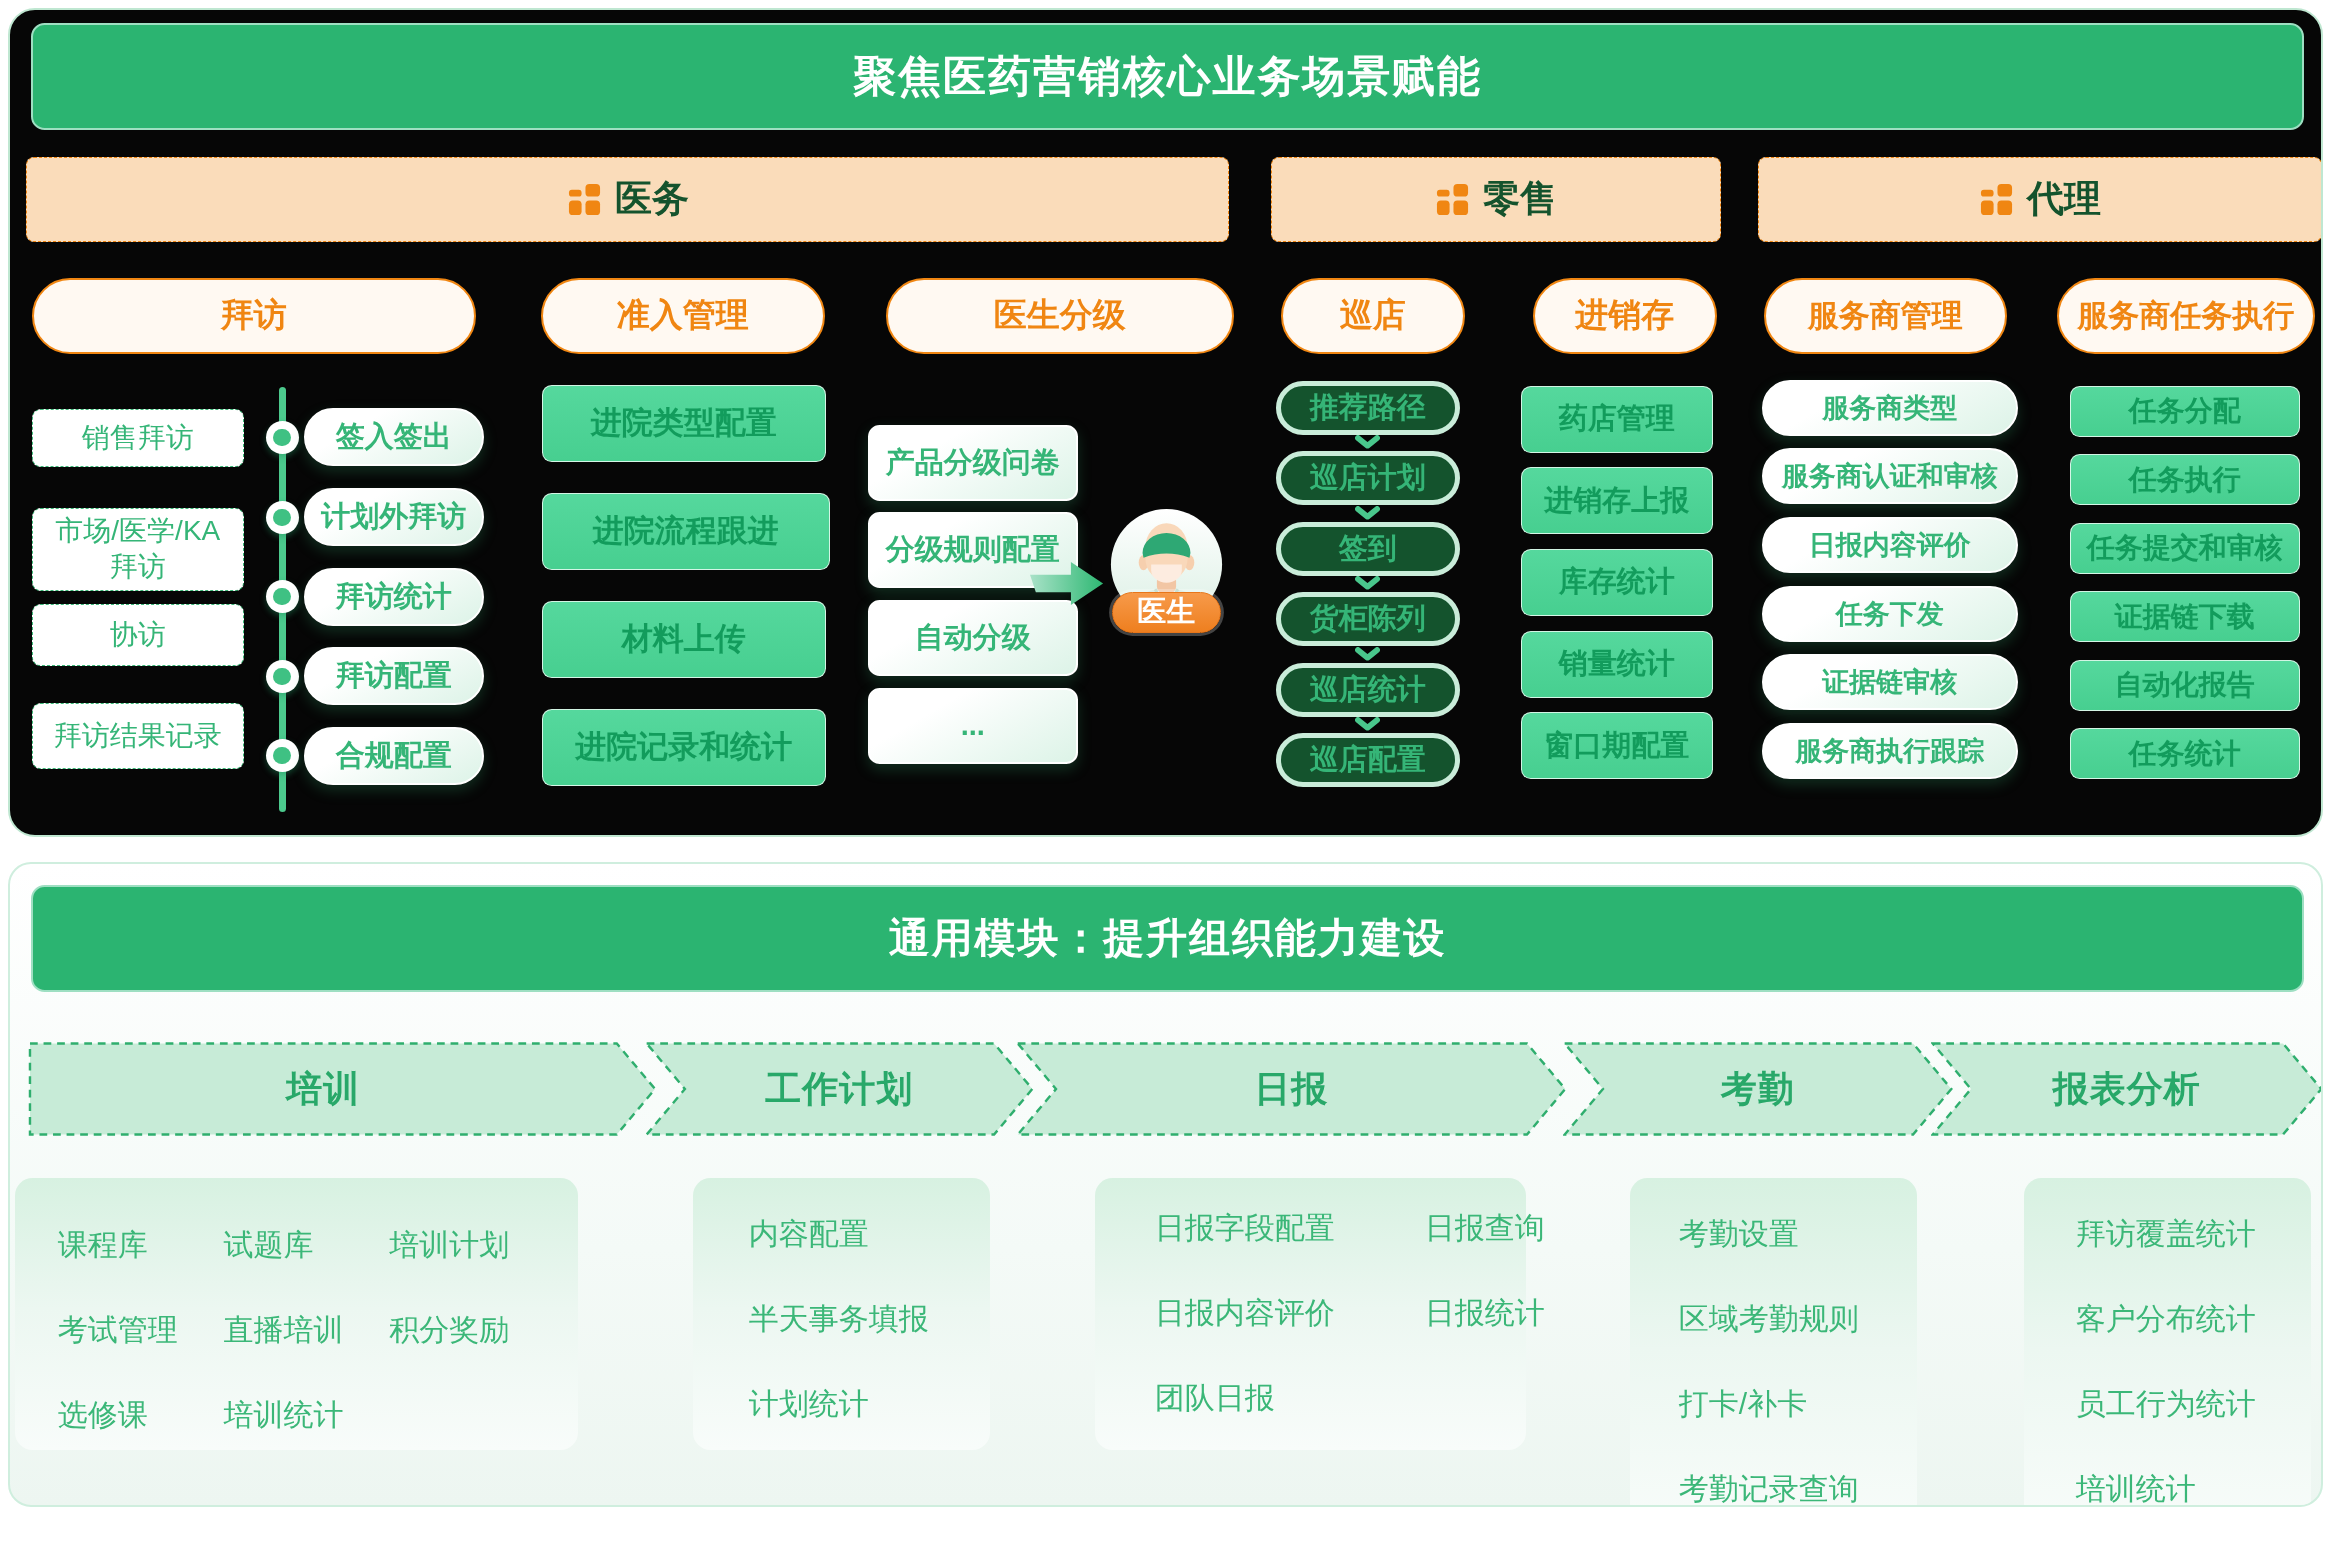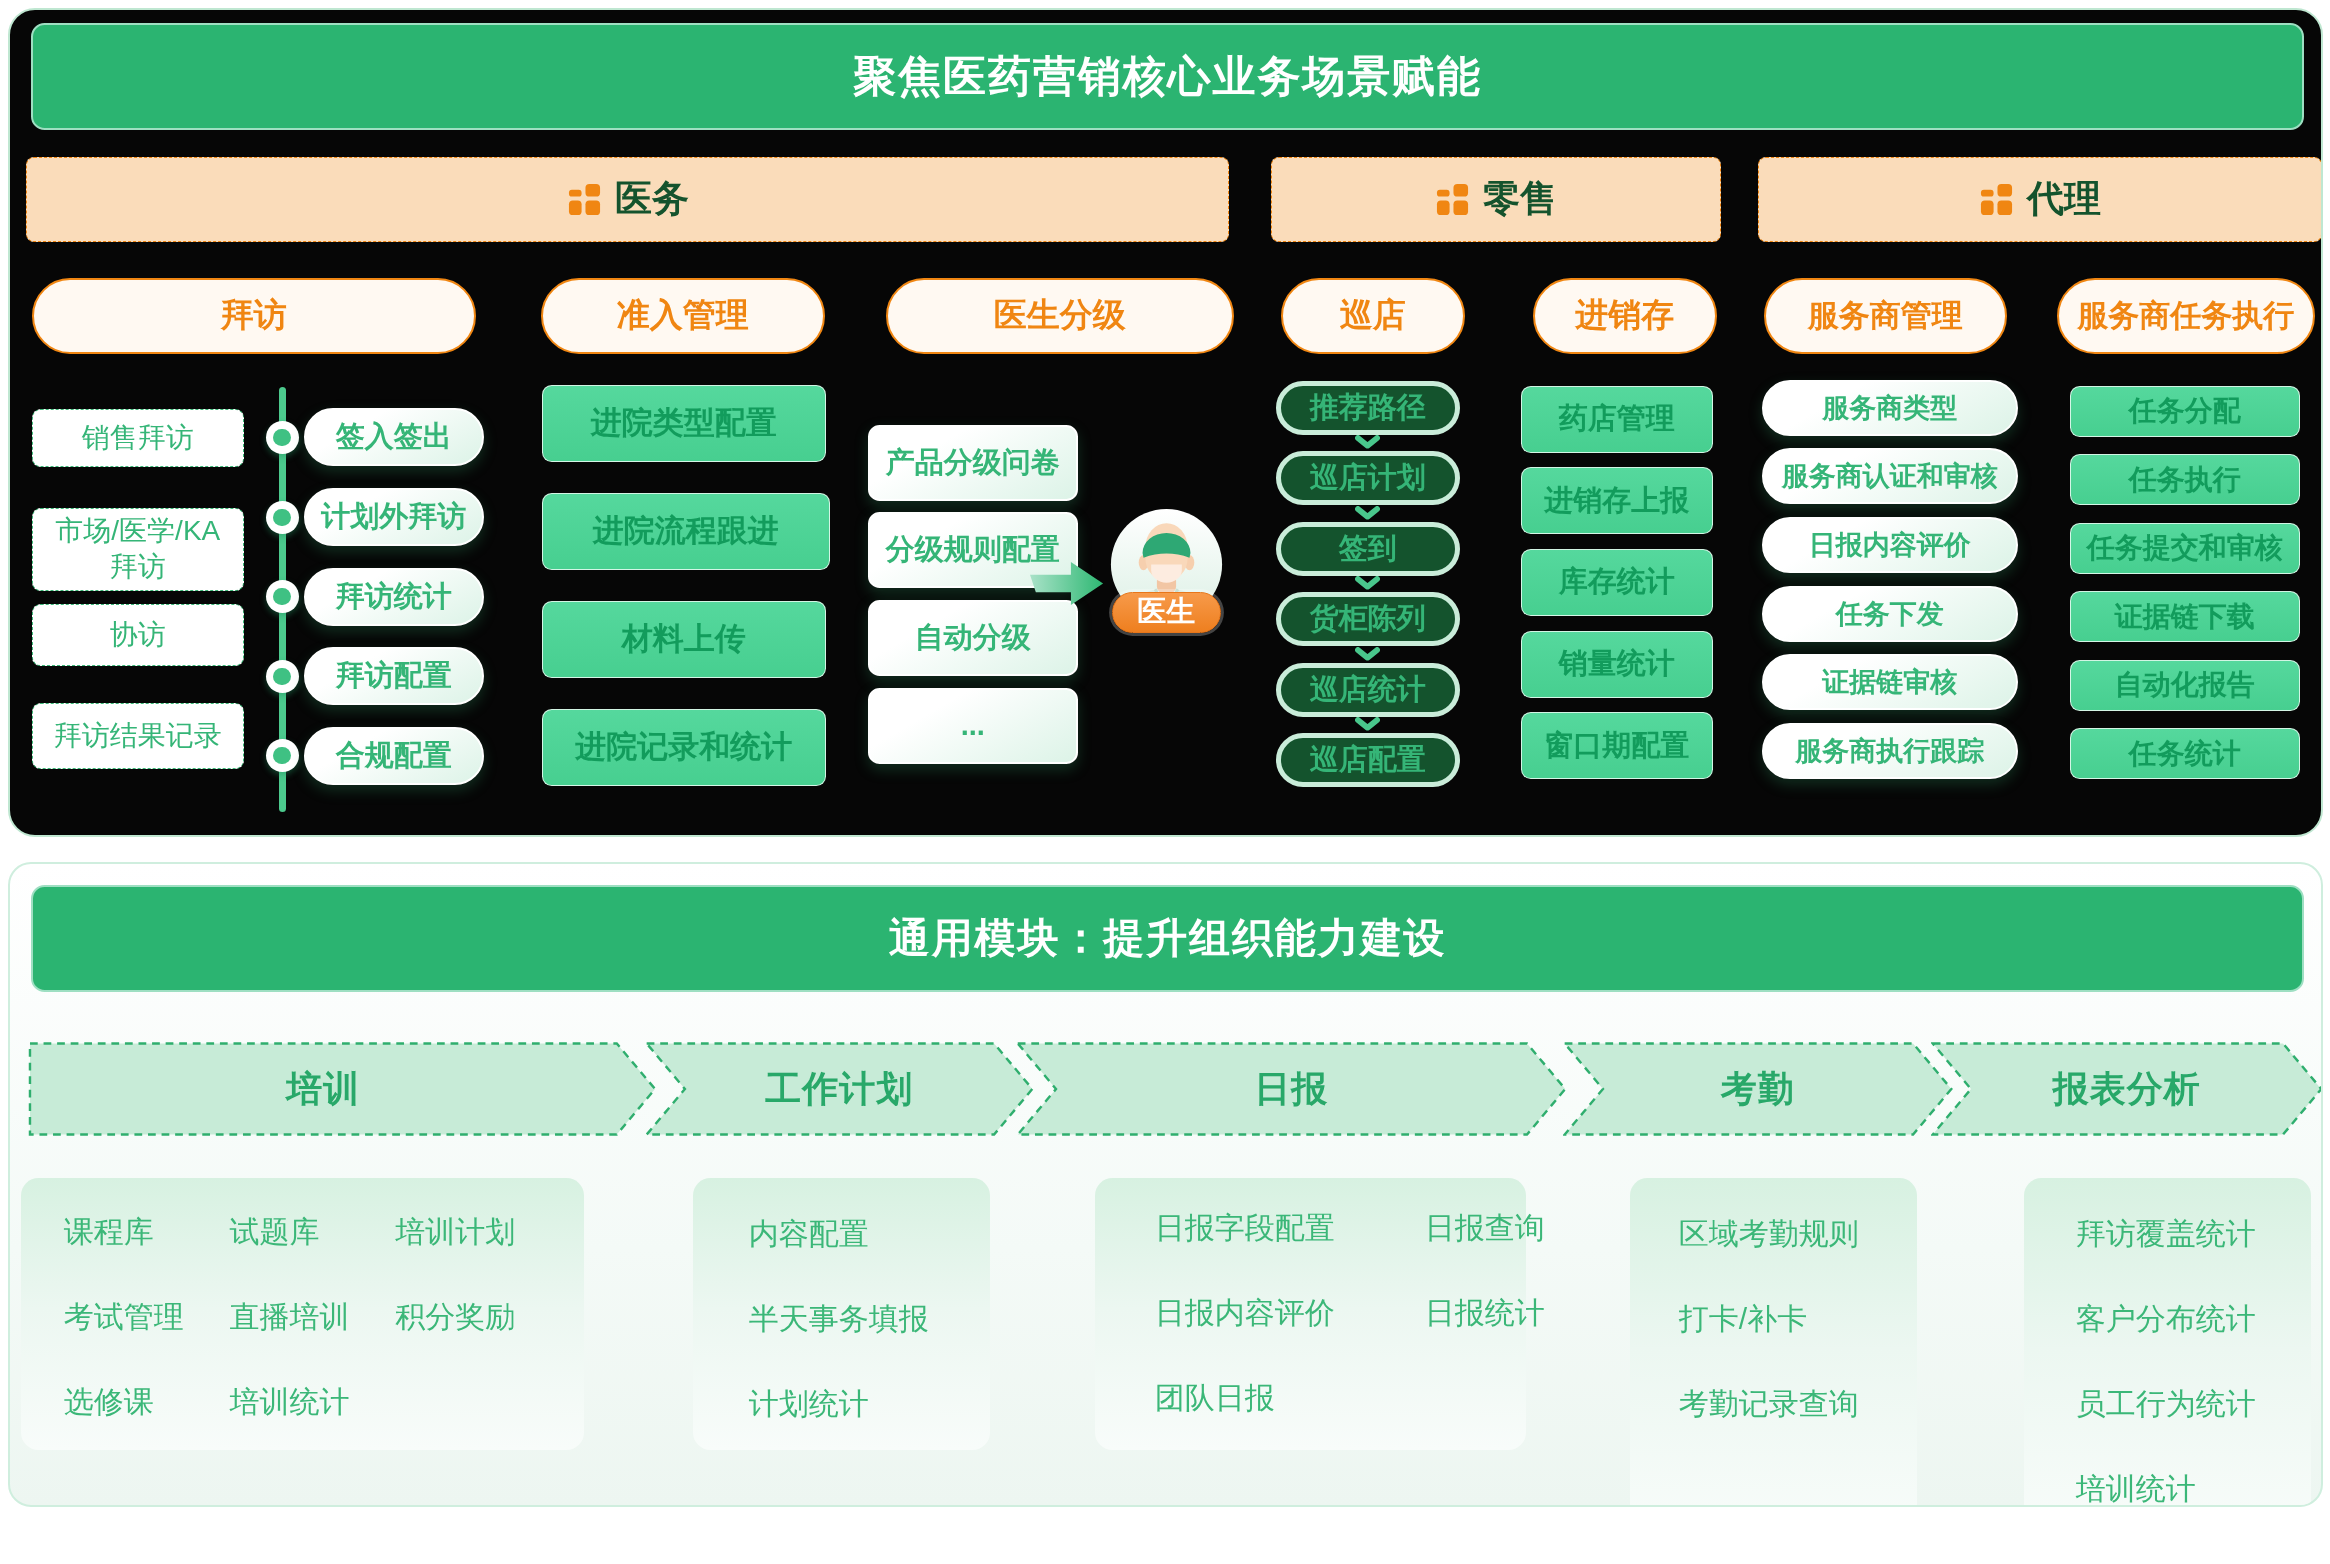--- a/index.html
+++ b/index.html
@@ -315,21 +315,21 @@
       </svg>
     <span class="tab-label notched">考勤</span>
   </div>
   <div class="tab" style="left:1921px;width:392px;">
     <svg width="392" height="94" viewBox="0 0 404 97">
         <path d="M1.5 1.5 L363 1.5 L402.5 48.5 L363 95.5 L1.5 95.5 L41 48.5 Z" fill="#c7ebd7" stroke="#2fae6e" stroke-width="2.5" stroke-dasharray="8 6"></path>
       </svg>
     <span class="tab-label notched">报表分析</span>
   </div>
 
-  <div class="card" style="left:11px;width:563px;height:272px;grid-template-columns:repeat(3,1fr);padding:12px 23px 0 43px;">
+  <div class="card" style="left:5px;width:563px;height:272px;grid-template-columns:repeat(3,1fr);padding:25px 23px 0 43px;">
     <div class="card-item">课程库</div>
     <div class="card-item">试题库</div>
     <div class="card-item">培训计划</div>
     <div class="card-item">考试管理</div>
     <div class="card-item">直播培训</div>
     <div class="card-item">积分奖励</div>
     <div class="card-item">选修课</div>
     <div class="card-item">培训统计</div>
   </div>
 
@@ -341,20 +341,21 @@
 
   <div class="card" style="left:1085px;width:431px;height:272px;grid-template-columns:270px auto;padding:8px 0 0 60px;">
     <div class="card-item">日报字段配置</div>
     <div class="card-item">日报查询</div>
     <div class="card-item">日报内容评价</div>
     <div class="card-item">日报统计</div>
     <div class="card-item">团队日报</div>
   </div>
 
   <div class="card" style="left:1620px;width:287px;height:357px;grid-template-columns:1fr;padding:13.6px 0 0 49px;">
+    <div class="card-item">考勤设置</div>
     <div class="card-item">区域考勤规则</div>
     <div class="card-item">打卡/补卡</div>
     <div class="card-item">考勤记录查询</div>
   </div>
 
   <div class="card" style="left:2014px;width:287px;height:357px;grid-template-columns:1fr;padding:13.6px 0 0 52px;">
     <div class="card-item">拜访覆盖统计</div>
     <div class="card-item">客户分布统计</div>
     <div class="card-item">员工行为统计</div>
     <div class="card-item">培训统计</div>

